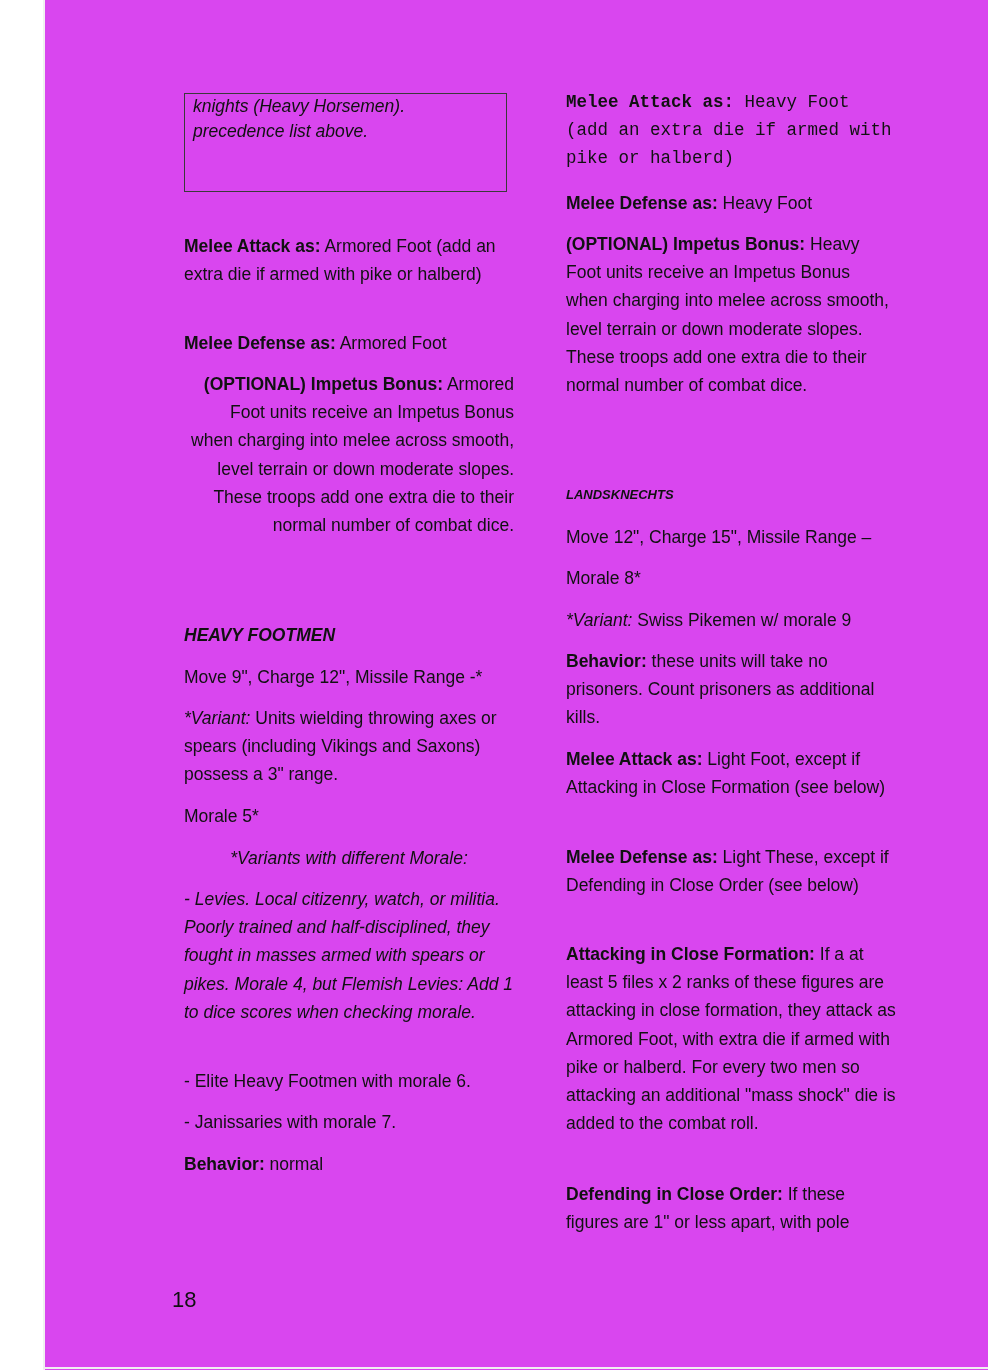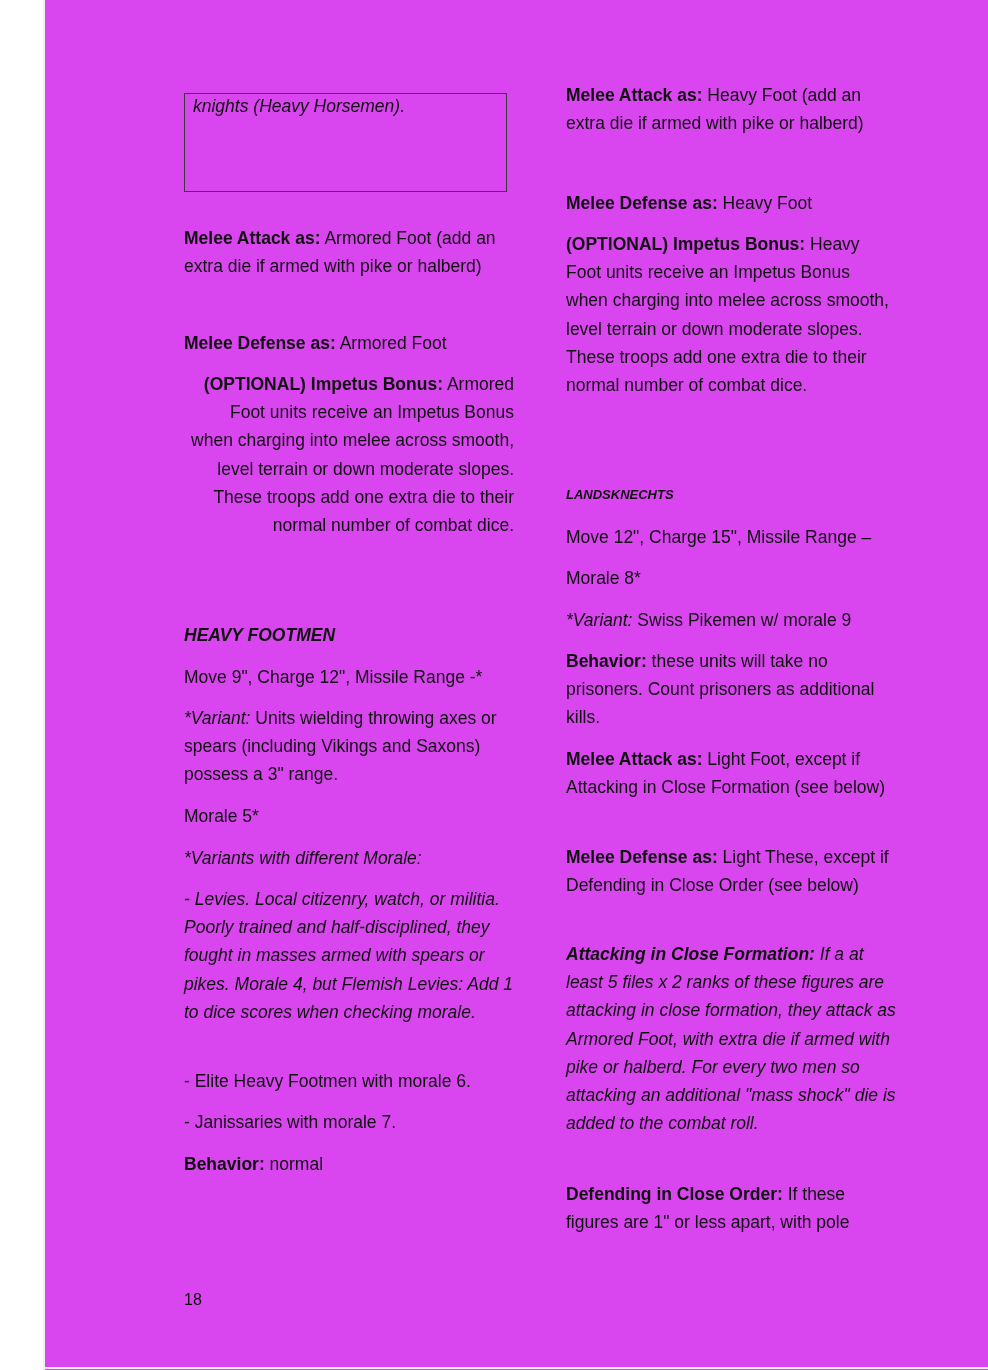--- a/index.html
+++ b/index.html
@@ -47,61 +47,62 @@
       top: 0;
       width: 330px;
       font-size: 17.5px;
       line-height: 28.2px;
     }
     .col-left { left: 141px; }
     .col-right { left: 523px; }
 
     .blk { position: absolute; left: 0; width: 330px; }
     .b { font-weight: bold; }
-    .i { font-style: italic; }
+    .i { font-style: italic; text-align: center; }
     .bi { font-weight: bold; font-style: italic; }
 
     .note-box {
       position: absolute;
       left: 141px;
       top: 93px;
       width: 323px;
       height: 99px;
       border: 1px solid #3a3a3a;
       padding: 0 8px;
       font-style: italic;
       font-size: 17.5px;
       line-height: 24.5px;
     }
     .note-box p { white-space: nowrap; }
 
     .page-number {
       position: absolute;
-      left: 141px;
+      left: 129px;
       top: 1288px;
-      font-size: 16px;
+      font-size: 22px;
       line-height: 24px;
       text-align: right;
     }
   </style>
 </head>
 <body>
 
 <div class="page">
   <div class="edge-left"></div>
   <div class="edge-right-light"></div>
   <div class="edge-right-dark"></div>
   <div class="edge-bottom"></div>
 
   <div class="note-box">
     <p>knights (Heavy Horsemen).</p>
+    <p>precedence list above.</p>
   </div>
 
   <div class="col col-left">
-    <p class="blk" style="top:224px;">
+    <p class="blk" style="top:232px;">
       <span class="b">Melee Attack as:</span><span> Armored Foot (add an extra die if armed with pike or halberd)</span>
     </p>
     <p class="blk" style="top:329px;">
       <span class="b">Melee Defense as:</span><span> Armored Foot</span>
     </p>
     <p class="blk" style="top:370px;text-align:right;">
       <span class="b">(OPTIONAL) Impetus Bonus:</span><span> Armored Foot units receive an Impetus Bonus when charging into melee across smooth, level terrain or down moderate slopes. These troops add one extra die to their normal number of combat dice.</span>
     </p>
 
     <h3 class="blk bi" style="top:621px; font-size:17.5px;">HEAVY FOOTMEN</h3>
@@ -113,21 +114,21 @@
     <p class="blk i" style="top:844px;">*Variants with different Morale:</p>
     <p class="blk" style="top:885px;font-style:italic;">- Levies. Local citizenry, watch, or militia. Poorly trained and half-disciplined, they fought in masses armed with spears or pikes. Morale 4, but Flemish Levies: Add 1 to dice scores when checking morale.</p>
     <p class="blk" style="top:1067px;">- Elite Heavy Footmen with morale 6.</p>
     <p class="blk" style="top:1108px;">- Janissaries with morale 7.</p>
     <p class="blk" style="top:1150px;">
       <span class="b">Behavior:</span><span> normal</span>
     </p>
   </div>
 
   <div class="col col-right">
-    <p class="blk" style="top:81px;">
+    <p class="blk" style="top:88px;font-family:Liberation Mono, monospace;">
       <span class="b">Melee Attack as:</span><span> Heavy Foot (add an extra die if armed with pike or halberd)</span>
     </p>
     <p class="blk" style="top:189px;">
       <span class="b">Melee Defense as:</span><span> Heavy Foot</span>
     </p>
     <p class="blk" style="top:230px;">
       <span class="b">(OPTIONAL) Impetus Bonus:</span><span> Heavy Foot units receive an Impetus Bonus when charging into melee across smooth, level terrain or down moderate slopes. These troops add one extra die to their normal number of combat dice.</span>
     </p>
 
     <h3 class="blk bi" style="top:481px; font-size:13px;">LANDSKNECHTS</h3>
@@ -138,21 +139,21 @@
     </p>
     <p class="blk" style="top:647px;">
       <span class="b">Behavior:</span><span> these units will take no prisoners. Count prisoners as additional kills.</span>
     </p>
     <p class="blk" style="top:745px;">
       <span class="b">Melee Attack as:</span><span> Light Foot, except if Attacking in Close Formation (see below)</span>
     </p>
     <p class="blk" style="top:843px;">
       <span class="b">Melee Defense as:</span><span> Light These, except if Defending in Close Order (see below)</span>
     </p>
-    <p class="blk" style="top:940px;font-style:italic;">
+    <p class="blk" style="top:940px;">
       <span class="b">Attacking in Close Formation:</span><span> If a at least 5 files x 2 ranks of these figures are attacking in close formation, they attack as Armored Foot, with extra die if armed with pike or halberd. For every two men so attacking an additional "mass shock" die is added to the combat roll.</span>
     </p>
     <p class="blk" style="top:1180px;">
       <span class="b">Defending in Close Order:</span><span> If these figures are 1" or less apart, with pole</span>
     </p>
   </div>
 
   <div class="page-number">18</div>
 </div>
 

